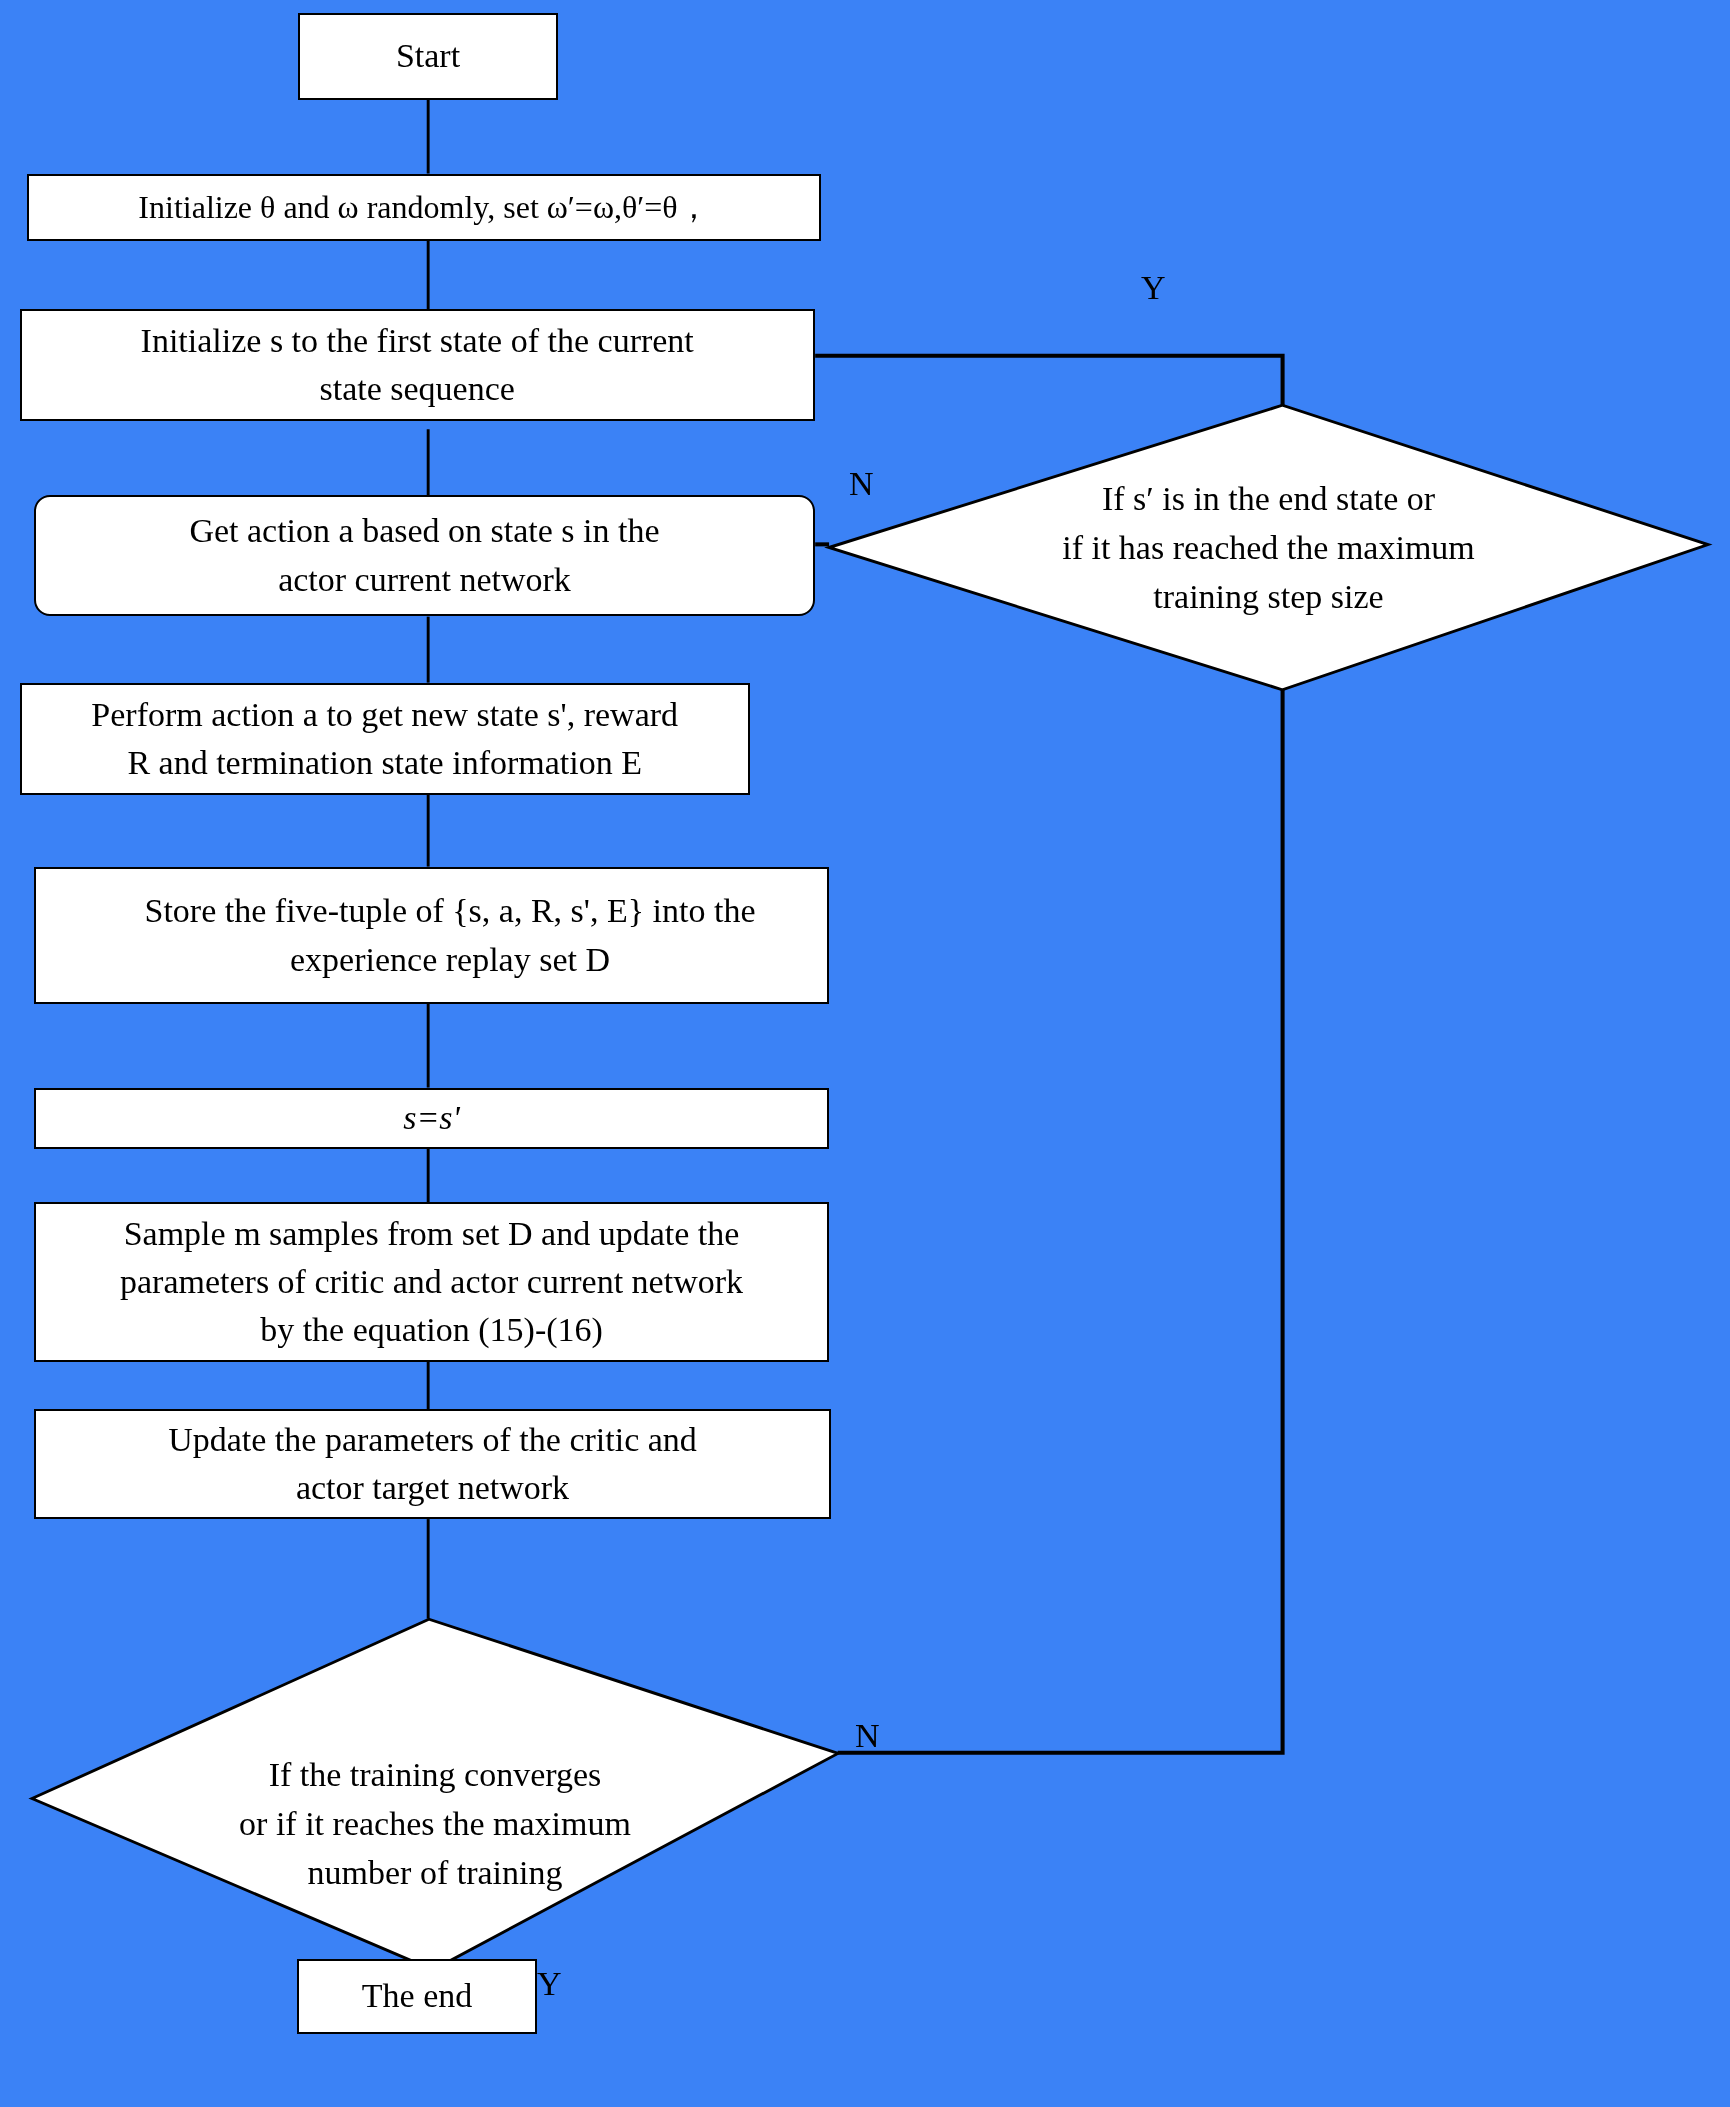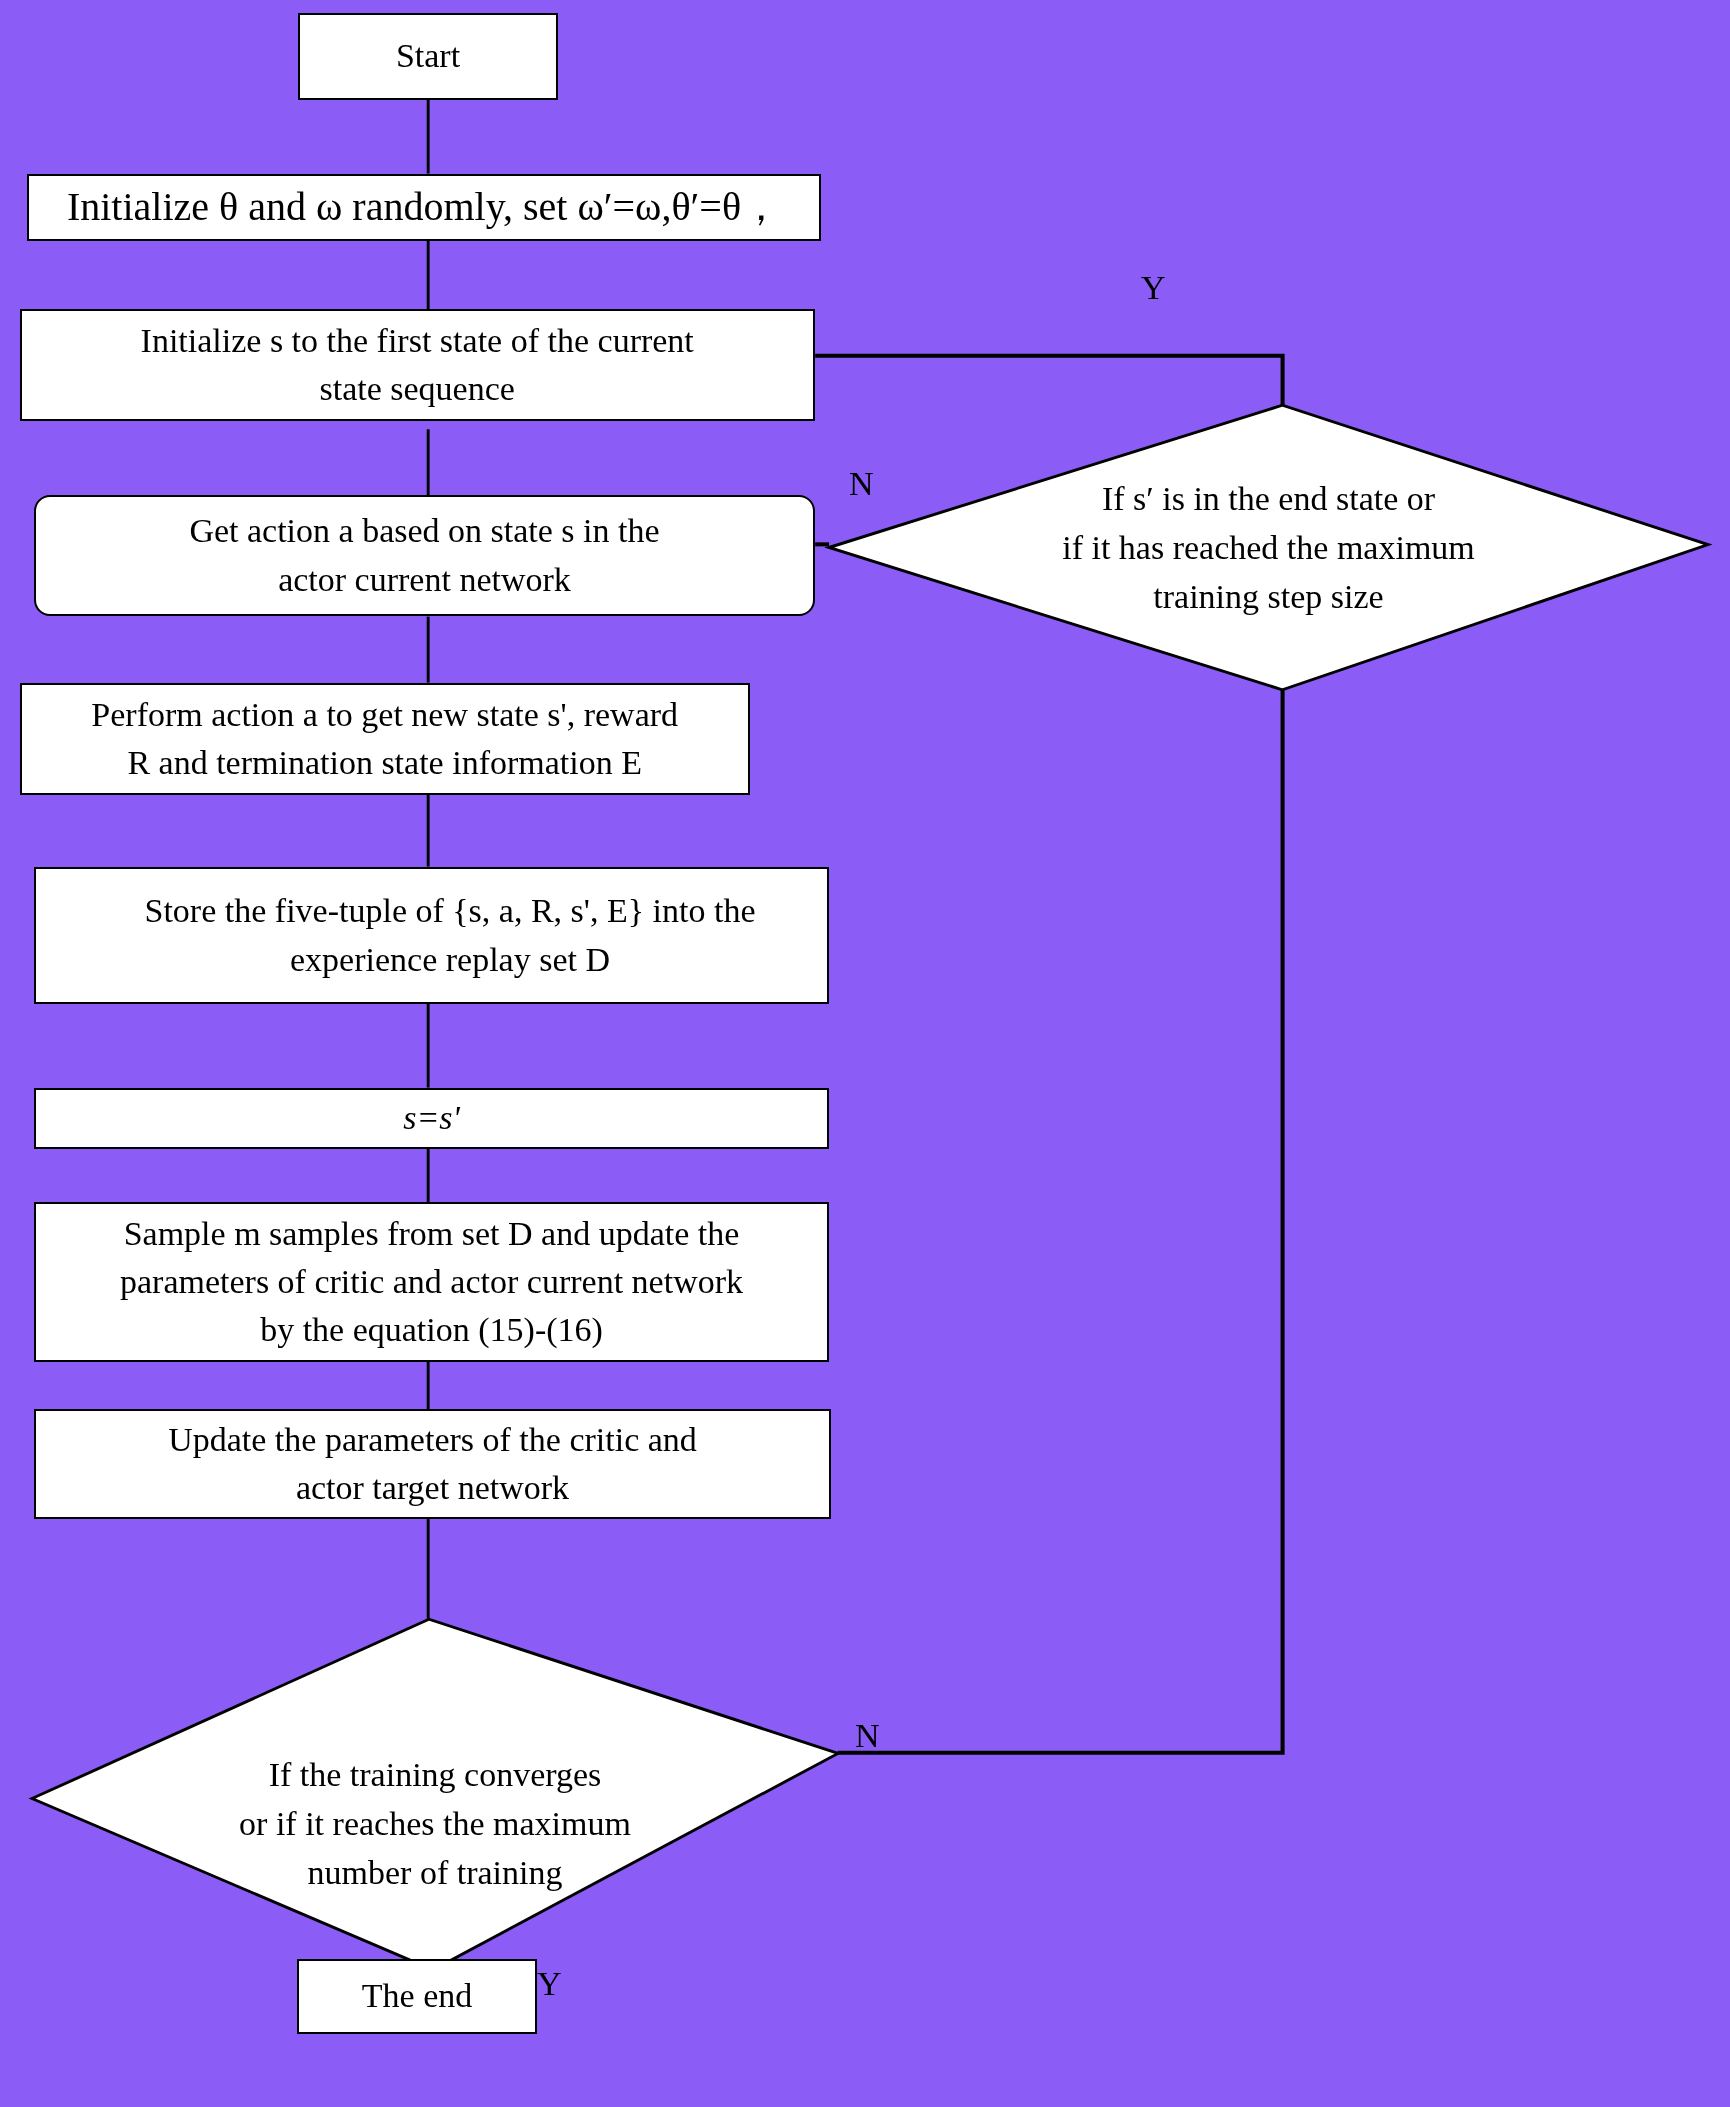--- a/index.html
+++ b/index.html
@@ -8,21 +8,21 @@
     background: #ffffff;
   }
   body {
     font-family: "Liberation Serif", "DejaVu Serif", serif;
     color: #000000;
   }
   #canvas {
     position: relative;
     width: 1731px;
     height: 2108px;
-    background: #8b5cf6;
+    background: #3b82f6;
     overflow: hidden;
   }
   .node {
     position: absolute;
     box-sizing: border-box;
     border: 2.3px solid #000000;
     background: #ffffff;
     display: flex;
     align-items: center;
     justify-content: center;
@@ -105,21 +105,21 @@
 
     <polyline points="2217,1192 2217,3030 1448,3030" fill="none" stroke="#000" stroke-width="7"></polyline>
 
     <line x1="748" y1="3404" x2="748" y2="3470" stroke="#000" stroke-width="5"></line>
   </svg>
 
   <div class="node" style="left:298px; top:12.7px; width:260px; height:87px;">
     <span class="txt">Start</span>
   </div>
 
-  <div class="node" style="left:27px; top:174px; width:794px; height:67px; font-size:40px;">
+  <div class="node" style="left:27px; top:174px; width:794px; height:67px; font-size:32px;">
     <span class="txt">Initialize θ and ω randomly, set ω′=ω,θ′=θ，</span>
   </div>
 
   <div class="node" style="left:19.7px; top:309px; width:795px; height:112px;">
     <span class="txt">Initialize s to the first state of the current
 state sequence</span>
   </div>
 
   <div class="node" style="left:34px; top:495px; width:781px; height:121px;border-radius:16px;">
     <span class="txt">Get action a based on state s in the

